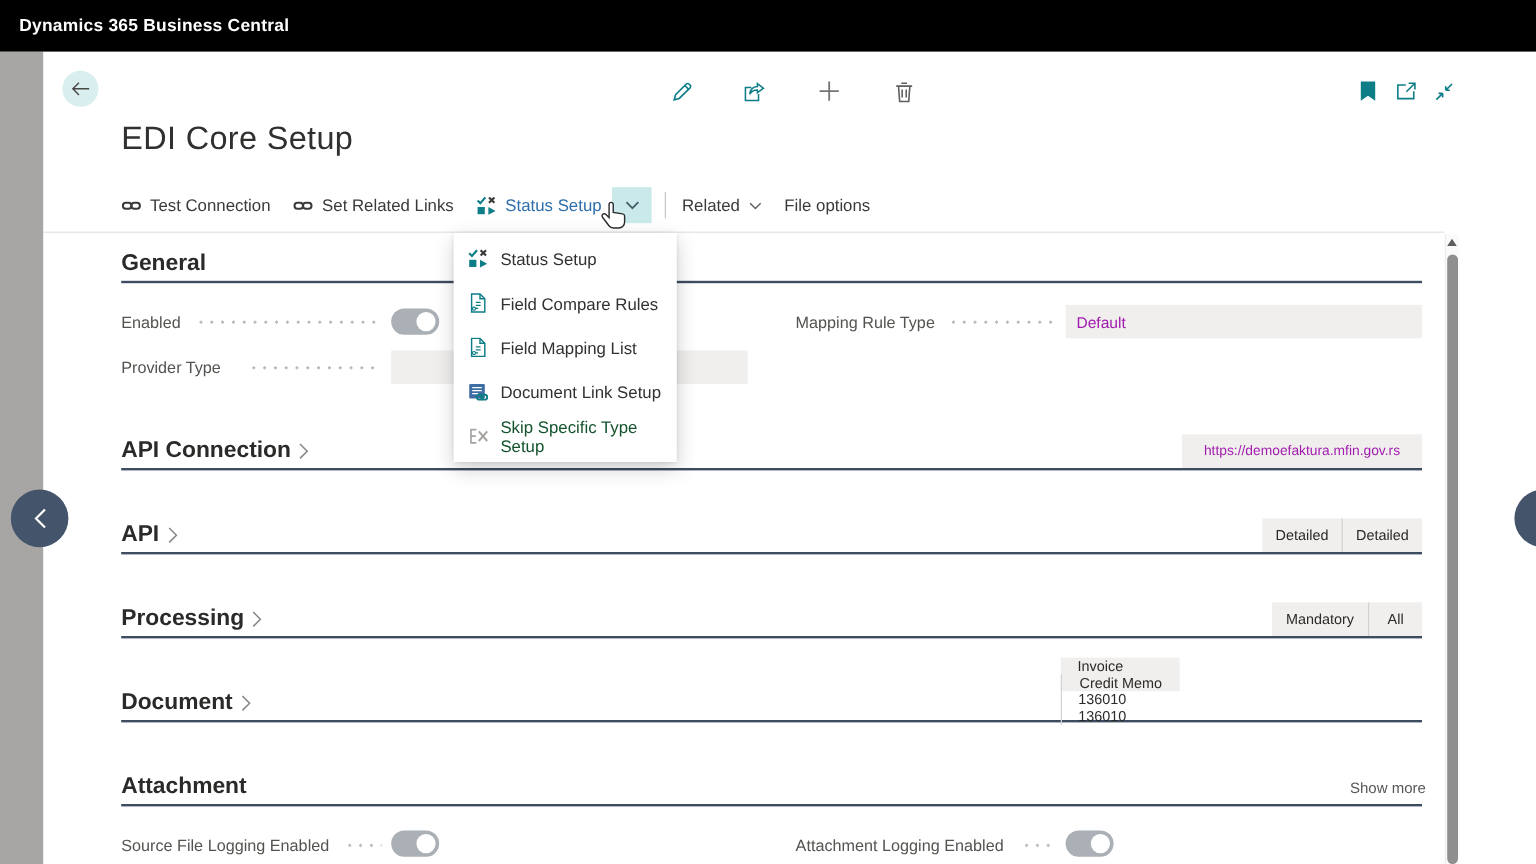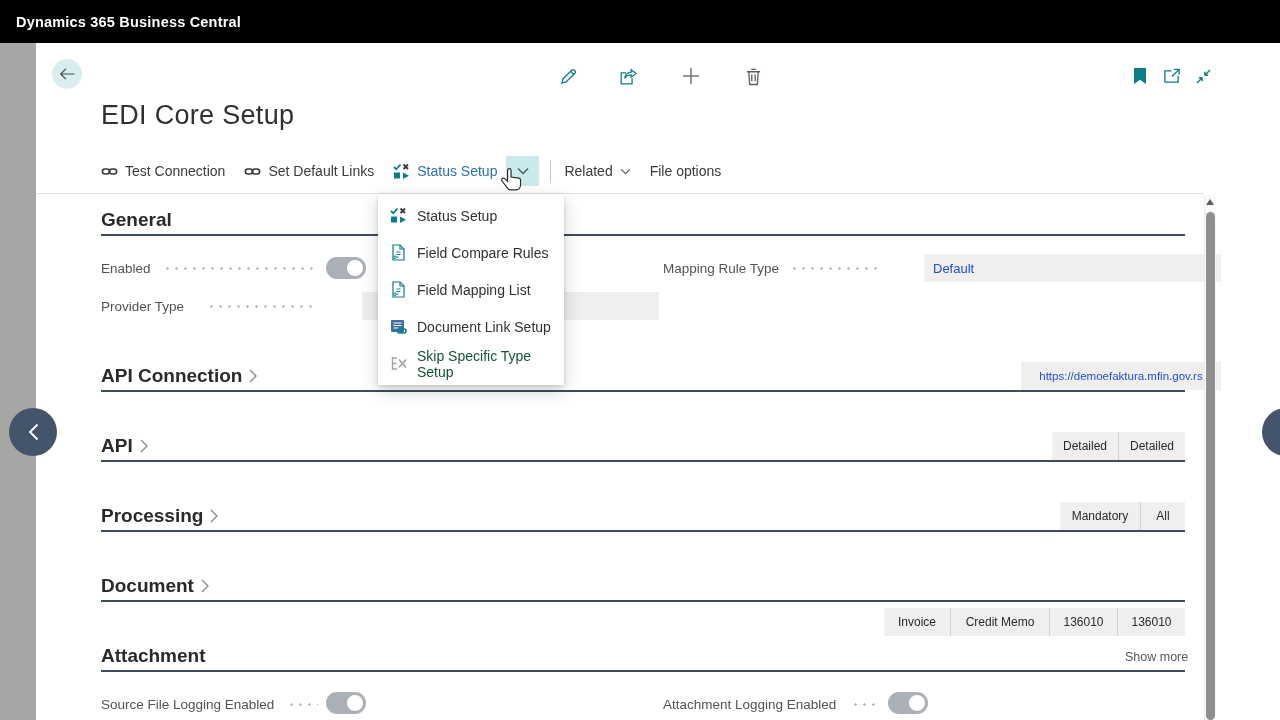--- a/index.html
+++ b/index.html
@@ -35,21 +35,21 @@
               box-shadow:0 6px 16px rgba(0,0,0,.19), 0 1px 4px rgba(0,0,0,.13); z-index:50; }
   .dd-item { height:37px; display:flex; align-items:center; gap:10px; padding:0 12px; font-size:14px; color:#323130; cursor:default; }
   .dd-item.disabled { color:#14532d; }
   .dd-ico { width:17px; height:17px; flex:0 0 17px; display:flex; align-items:center; justify-content:center; }
 
   
   .section-h { position:absolute; font-size:19px; font-weight:700; color:#2b2a29; display:flex; align-items:center; gap:7px; }
   .section-line { position:absolute; width:1084px; height:2px; background:#3e4c61; }
   .flabel { position:absolute; font-size:13.5px; color:#55534f; }
   .dots { position:absolute; height:3px; background-image:radial-gradient(circle, #b8b5b2 1.1px, transparent 1.3px); background-size:9px 3px; background-repeat:repeat-x; }
-  .field { position:absolute; height:28px; background:#f0efee; display:flex; align-items:center; font-size:12.5px; color:#1d4ed8;margin-left:36px; }
+  .field { position:absolute; height:28px; background:#f0efee; display:flex; align-items:center; font-size:12.5px; color:#a21caf; }
   .field.pad { padding-left:9px; font-size:13px; }
   .cellgroup { position:absolute; height:28px; display:flex; background:#f0efee; }
   .cell { height:28px; display:flex; align-items:center; justify-content:center; font-size:12px; color:#2b2a29; }
   .cell + .cell { border-left:1px solid #d4d2d0; }
   .toggle { position:absolute; width:40px; height:22px; border-radius:11px; background:#aab0b6; }
   .toggle.on::after { content:""; position:absolute; right:3px; top:3px; width:16px; height:16px; border-radius:50%; background:#fff; }
   .showmore { position:absolute; font-size:12.5px; color:#5a5856; }
 
   
   .scroll-track { position:absolute; left:1204px; top:195px; width:12px; height:525px; background:#fafafa; border-left:1px solid #efedec; }
@@ -148,21 +148,21 @@
           <rect x="2" y="8.5" width="10" height="7" rx="3.5"></rect>
           <rect x="12" y="8.5" width="10" height="7" rx="3.5"></rect>
         </svg>
       <span>Test Connection</span>
     </div>
     <div class="ab-item">
       <svg width="17" height="17" viewBox="0 0 24 24" fill="none" stroke="#3b3a39" stroke-width="2.4">
           <rect x="2" y="8.5" width="10" height="7" rx="3.5"></rect>
           <rect x="12" y="8.5" width="10" height="7" rx="3.5"></rect>
         </svg>
-      <span>Set Default Links</span>
+      <span>Set Related Links</span>
     </div>
     <div class="ab-item blue">
       <svg width="17" height="17" viewBox="0 0 17 17" fill="none">
           <path d="M1 4l2.3 2.3L7.5 1.5" stroke="#0d7d87" stroke-width="1.8"></path>
           <path d="M10.5 1.5L15 6M15 1.5L10.5 6" stroke="#3b3a39" stroke-width="1.8"></path>
           <rect x="1" y="9.5" width="6" height="6" fill="#0d7d87"></rect>
           <path d="M10 9.5l6 3.25-6 3.25z" fill="#0d7d87"></path>
         </svg>
       <span>Status Setup</span>
     </div>
@@ -292,21 +292,21 @@
     <div class="cell" style="width:45px;">All</div>
   </div>
 
   <div class="section-h" style="left:101px; top:575px;">
     <span>Document</span>
     <svg width="8" height="14" viewBox="0 0 8 14" fill="none" stroke="#8a8886" stroke-width="1.3">
         <path d="M1 1l6 6-6 6"></path>
       </svg>
   </div>
   <div class="section-line" style="left:101px; top:600px;"></div>
-  <div class="cellgroup" style="left:884px; top:608px;">
+  <div class="cellgroup" style="left:884px; top:548px;flex-direction:column;">
     <div class="cell" style="width:66px;">Invoice</div>
     <div class="cell" style="width:99px;">Credit Memo</div>
     <div class="cell" style="width:68px;">136010</div>
     <div class="cell" style="width:68px;">136010</div>
   </div>
 
   <div class="section-h" style="left:101px; top:645px;">
     <span>Attachment</span>
   </div>
   <div class="section-line" style="left:101px; top:670px;"></div>

